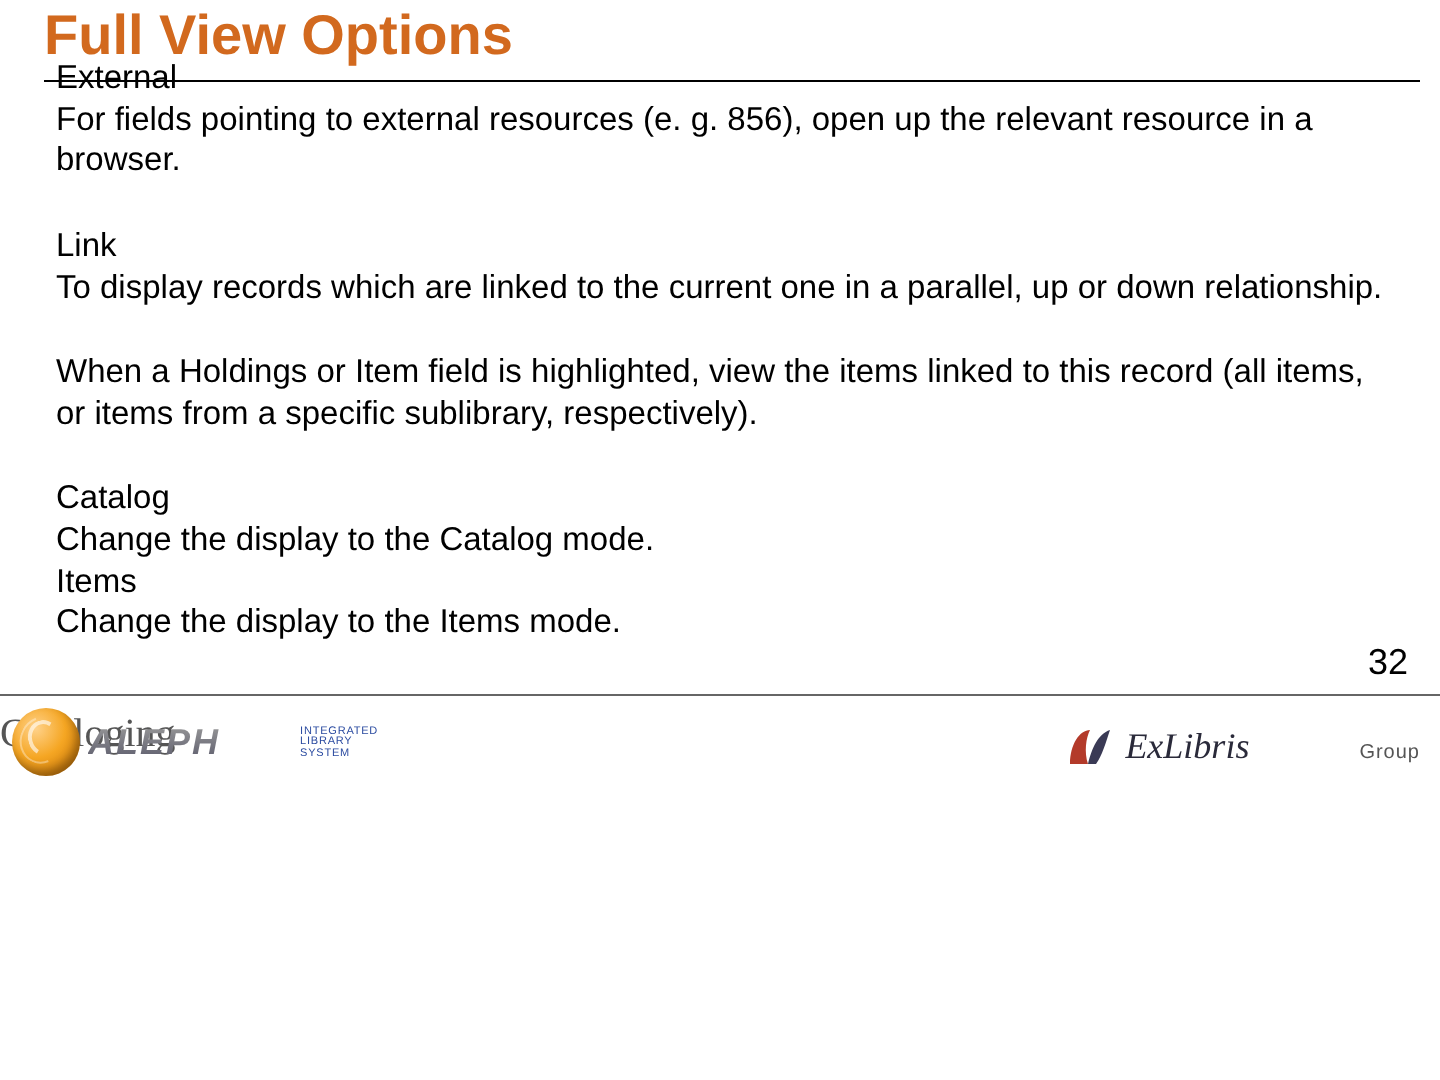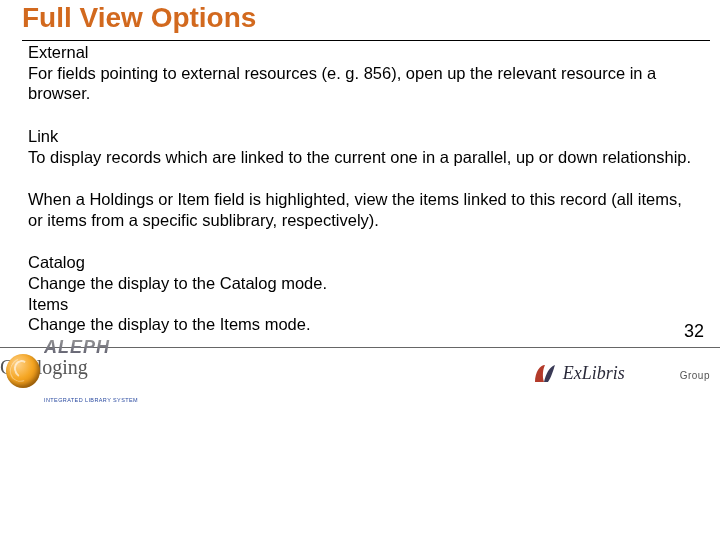--- a/index.html
+++ b/index.html
@@ -31,21 +31,21 @@
   .title-rule {
     position: absolute;
     top: 40px;
     left: 22px;
     right: 10px;
     height: 0;
     border-top: 1px solid #000;
   }
   .body {
     position: absolute;
-    top: 42px;
+    top: 29px;
     left: 28px;
     right: 28px;
     font-size: 16.5px;
     line-height: 1.25;
     color: #000;
     font-family: Arial, sans-serif;
   }
   .sect { margin-bottom: 22px; }
   .sect.tight { margin-bottom: 0; }
   .sect .h { display:block; }
@@ -107,21 +107,21 @@
     transform:rotate(-15deg);
   }
   .aleph-ball::after{
     width:20px;height:22px;
     left:4px;top:4px;
     border:1px solid rgba(255,255,255,.35);
     border-right-color:transparent;border-top-color:transparent;
     transform:rotate(25deg);
   }
   .aleph-text{
-    display:flex;flex-direction:column;line-height:1;gap:40px;
+    display:flex;flex-direction:row;line-height:1;gap:40px;
   }
   .aleph-word{
     font-family: Arial, sans-serif;
     font-weight:bold;
     font-style:italic;
     font-size:18px;
     letter-spacing:1px;
     background: linear-gradient(#999,#5e5e6e);
     -webkit-background-clip:text;background-clip:text;color:transparent;
   }

